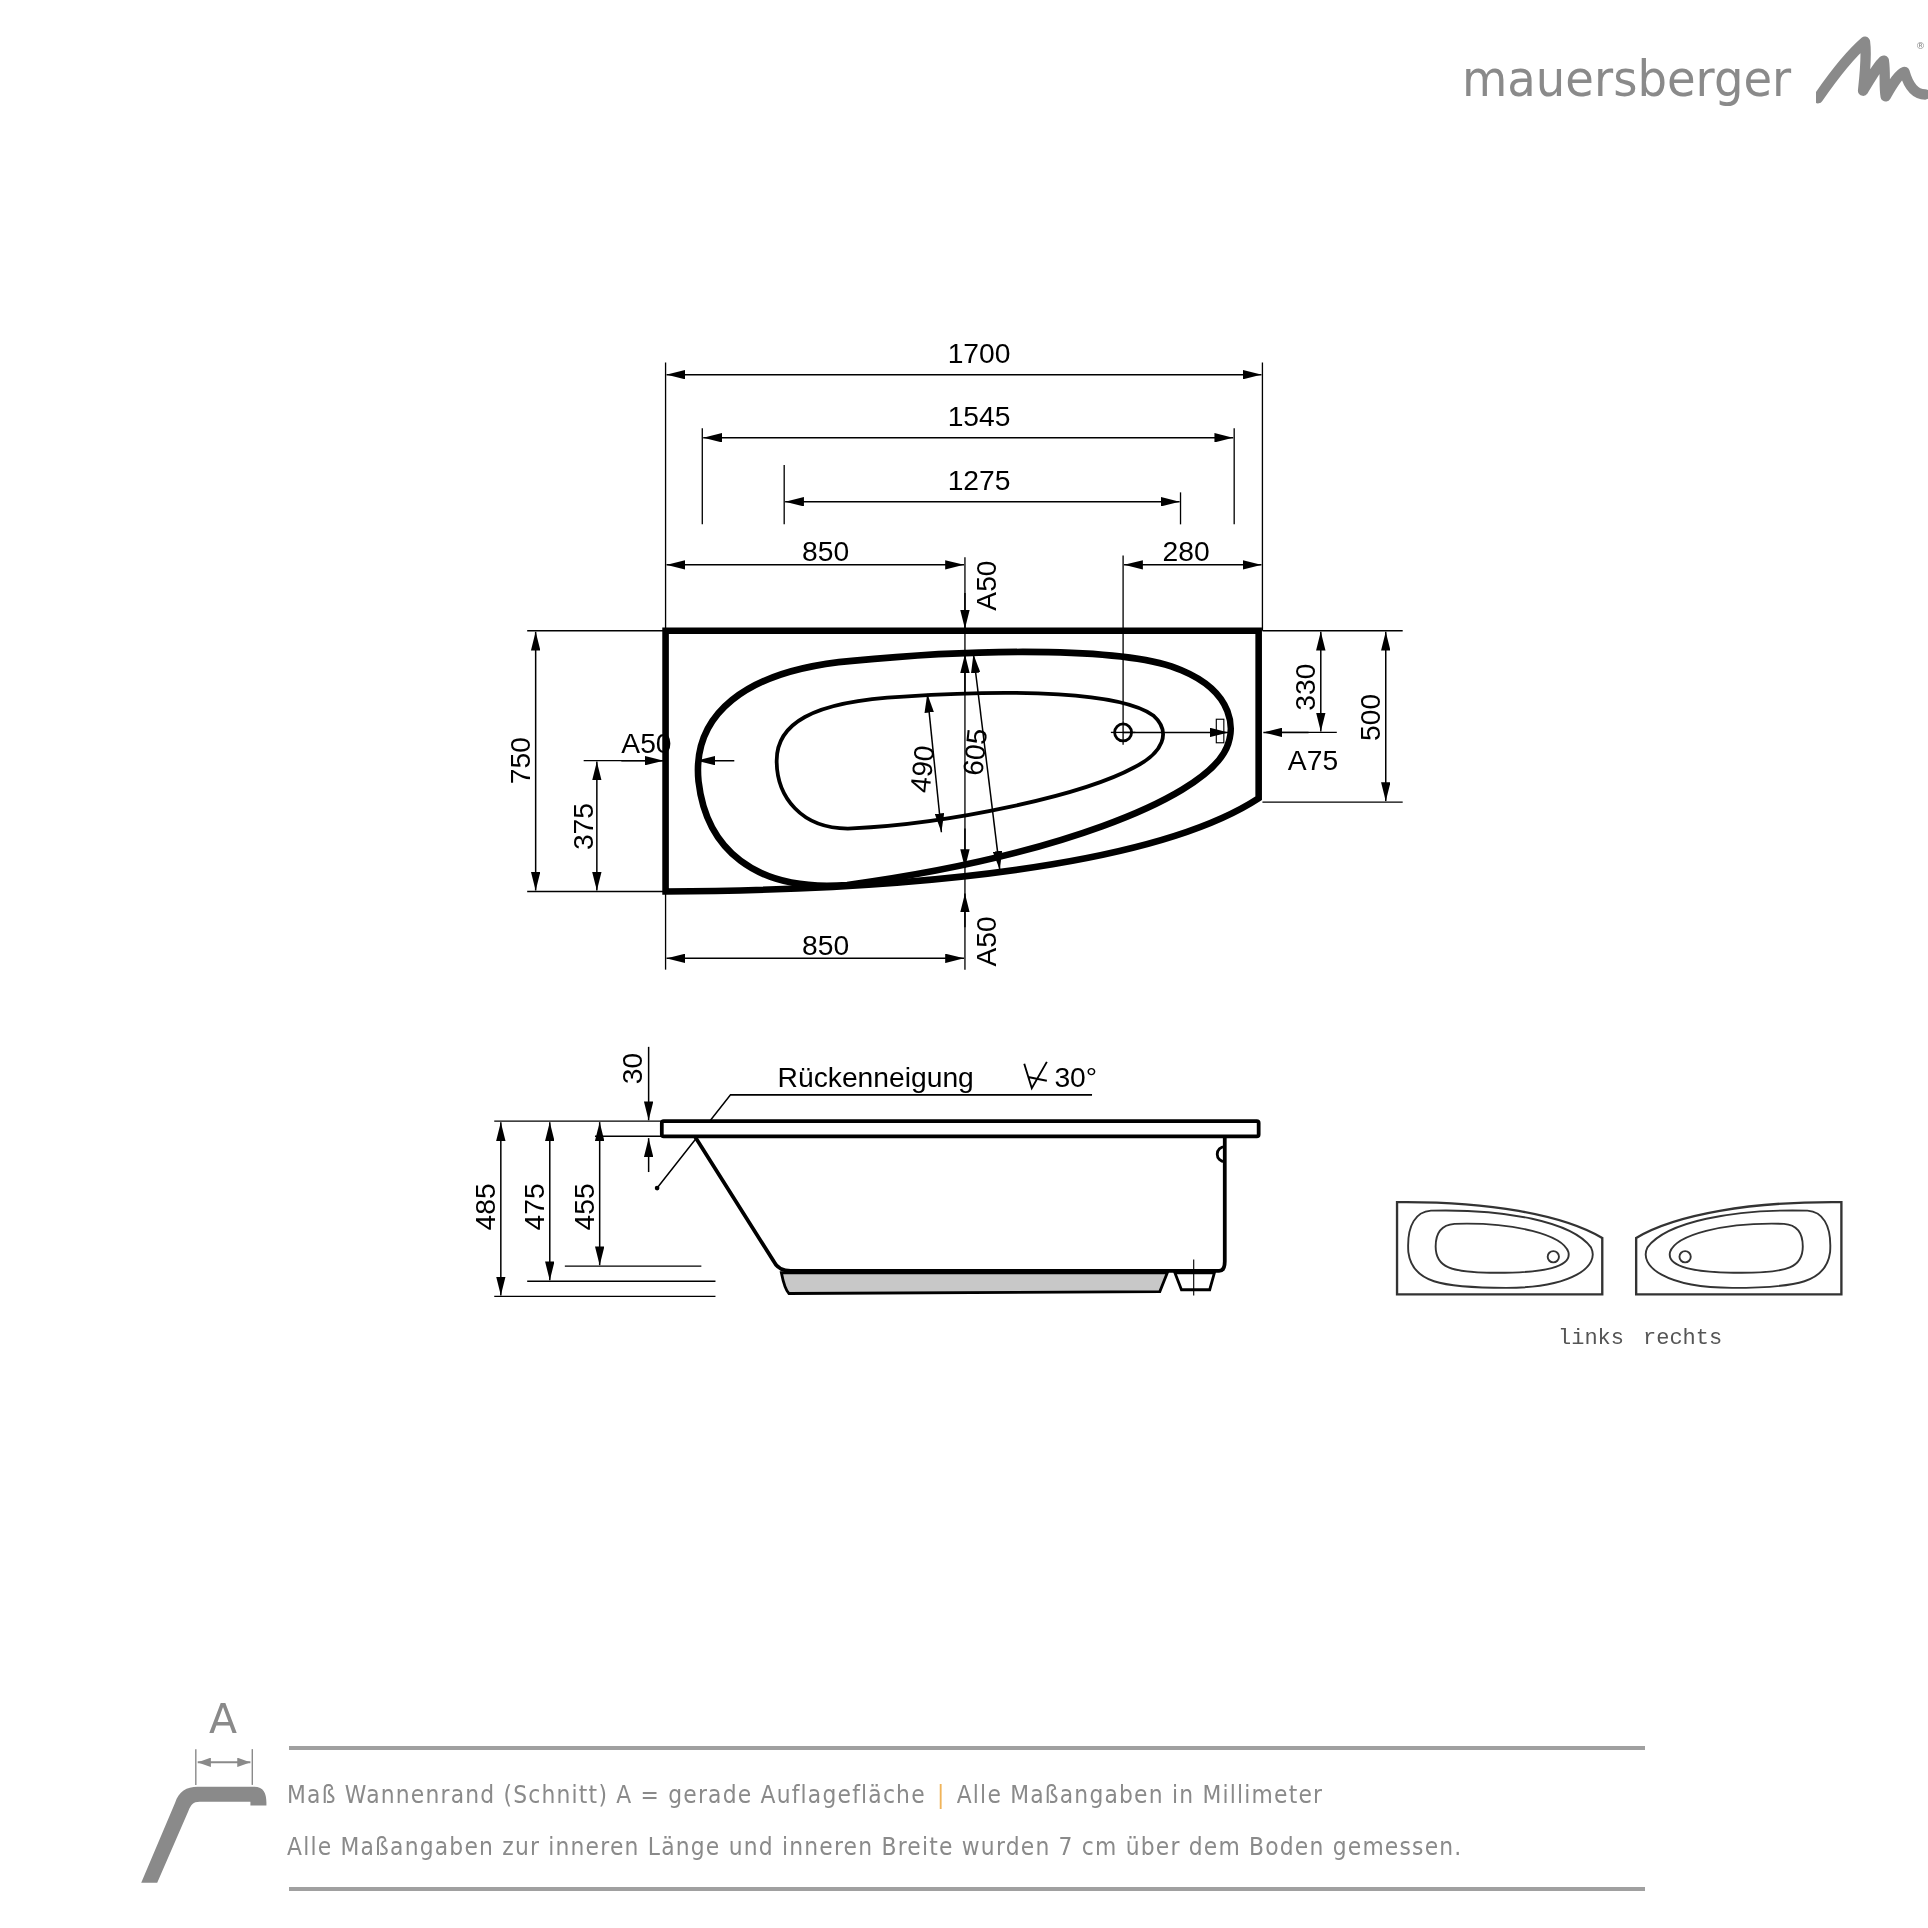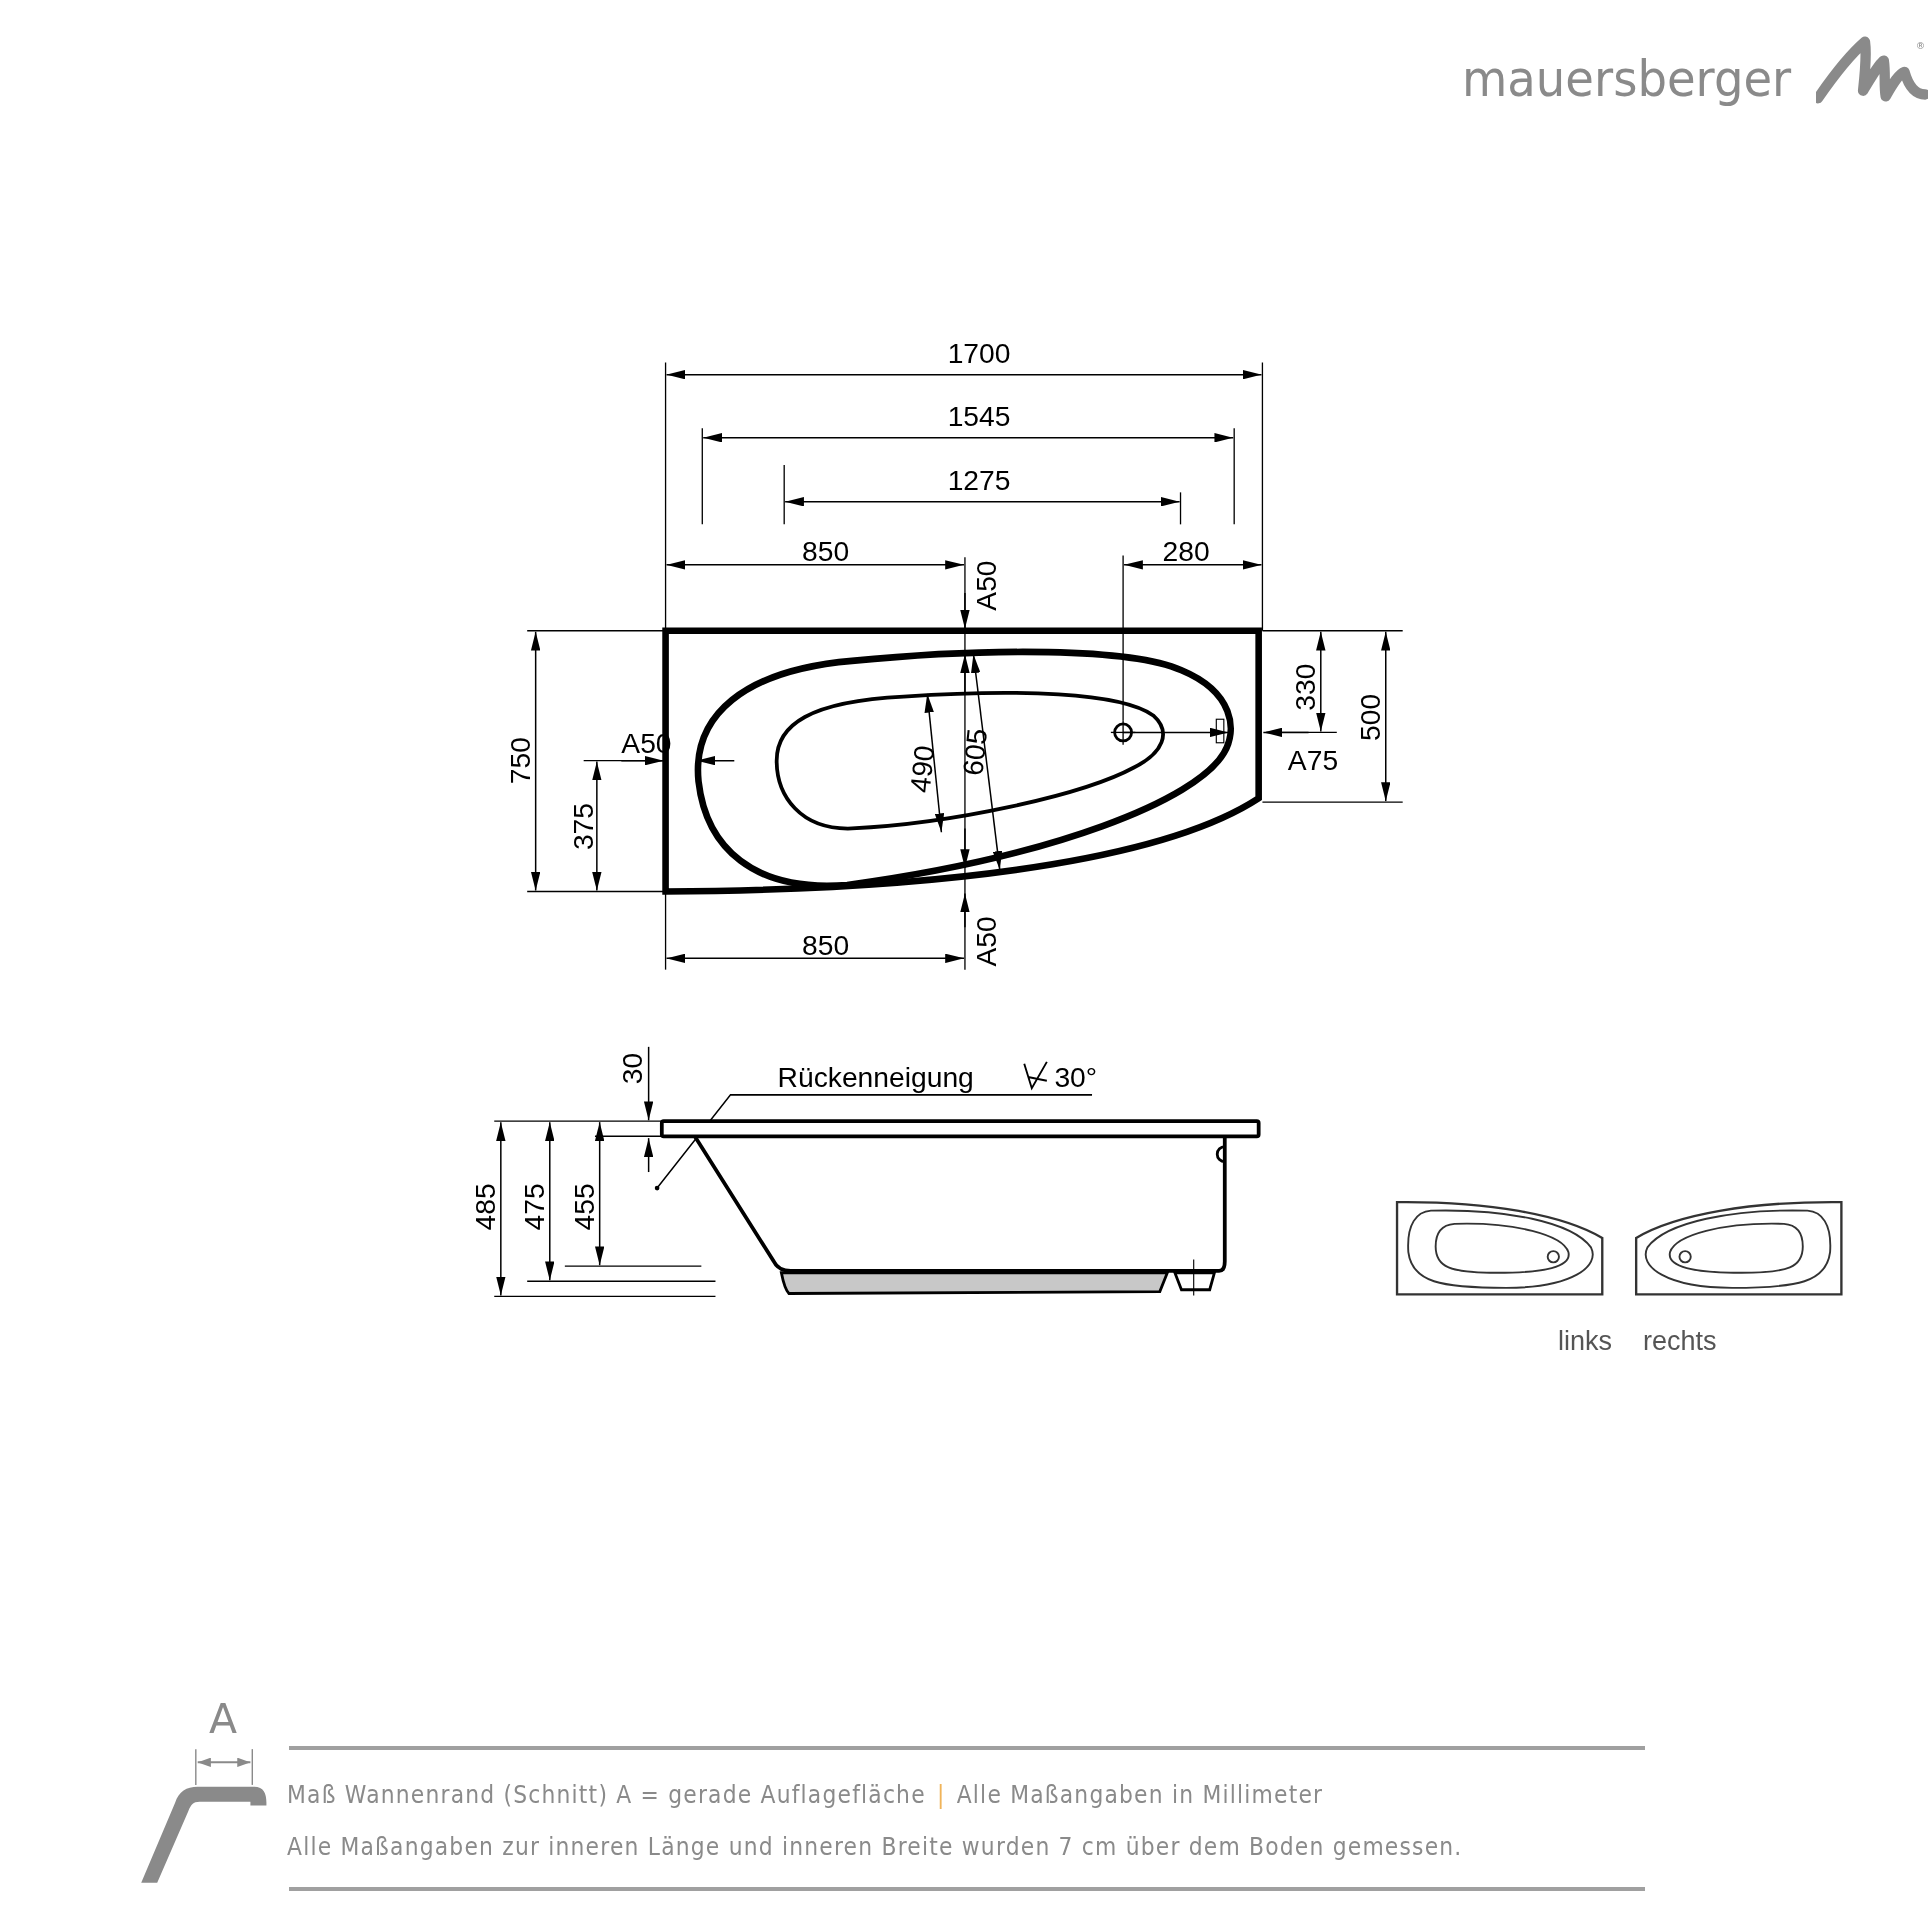--- a/index.html
+++ b/index.html
@@ -3,21 +3,21 @@
 <meta charset="utf-8">
 <style>
   html, body { margin: 0; padding: 0; background: #ffffff; }
   body { width: 1928px; height: 1928px; position: relative; overflow: hidden;
          font-family: "Liberation Sans", "DejaVu Sans", sans-serif; }
   .logo { position: absolute; left: 1462px; top: 38px; height: 66px; display: flex; align-items: flex-end; }
   .logo-text { font-family: "DejaVu Sans", sans-serif; font-size: 49px; color: #8a8a8a; letter-spacing: 0px; line-height: 1; font-weight: normal; transform: scaleX(0.95); transform-origin: left bottom; }
   .logo-mark { margin-left: 7.5px; }
   svg.drawing { position: absolute; left: 0; top: 0; }
   .dim { font-family: "Liberation Sans", sans-serif; font-size: 30px; fill: #000; }
-  .thumb-label { position: absolute; font-family: Liberation Sans, sans-serif; font-size: 27px; color: #555; }
+  .thumb-label { position: absolute; font-family: Liberation Mono, monospace; font-size: 22px; color: #555; }
   .footer-line { position: absolute; left: 289px; width: 1356px; height: 3.8px; background: #a0a0a0; }
   .footer-text { position: absolute; left: 287px; font-family: "DejaVu Sans", sans-serif; font-size: 25.4px; color: #8a8a8a; letter-spacing: 1.4px; transform: scaleX(0.86); transform-origin: left center; white-space: nowrap; }
   .sep { color: #f0b45a; margin: 0 13px; }
   .a-label { position: absolute; left: 209px; top: 1695px; font-family: "DejaVu Sans", sans-serif; font-size: 41px; color: #8a8a8a; }
 </style>
 </head>
 <body>
 
 <div class="logo">
   <span class="logo-text">mauersberger</span>

